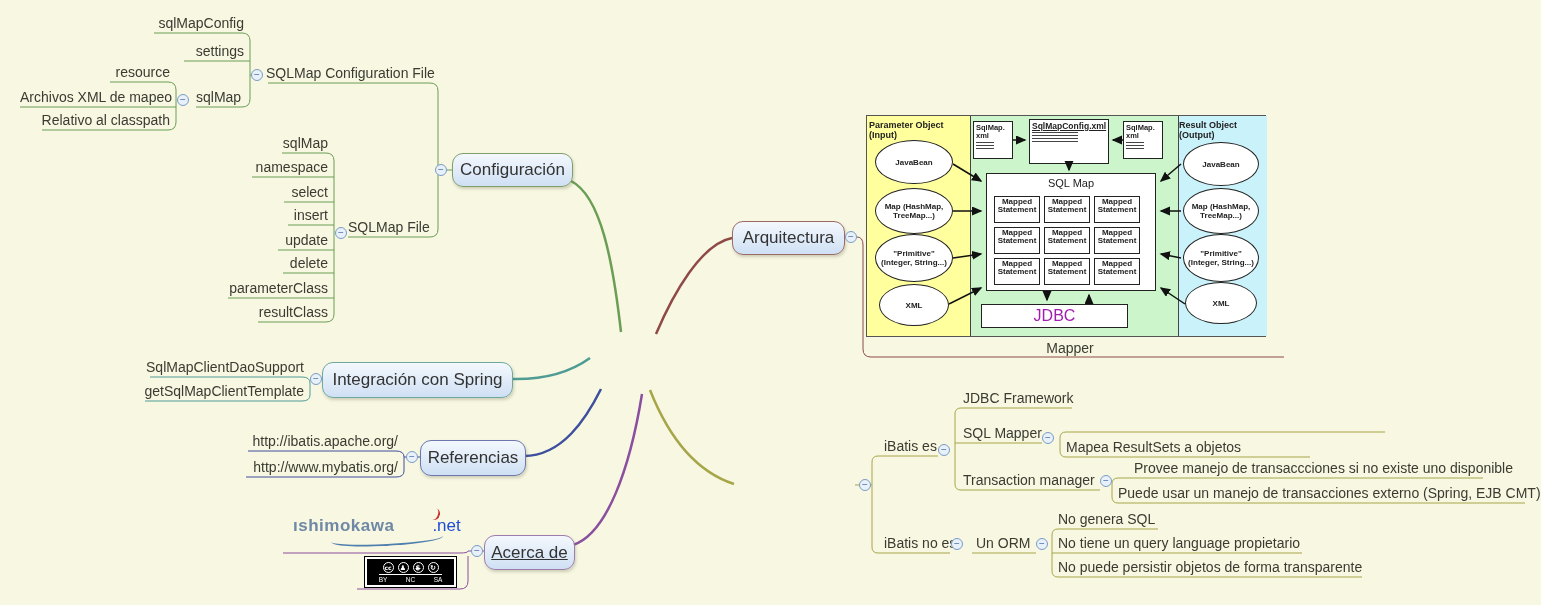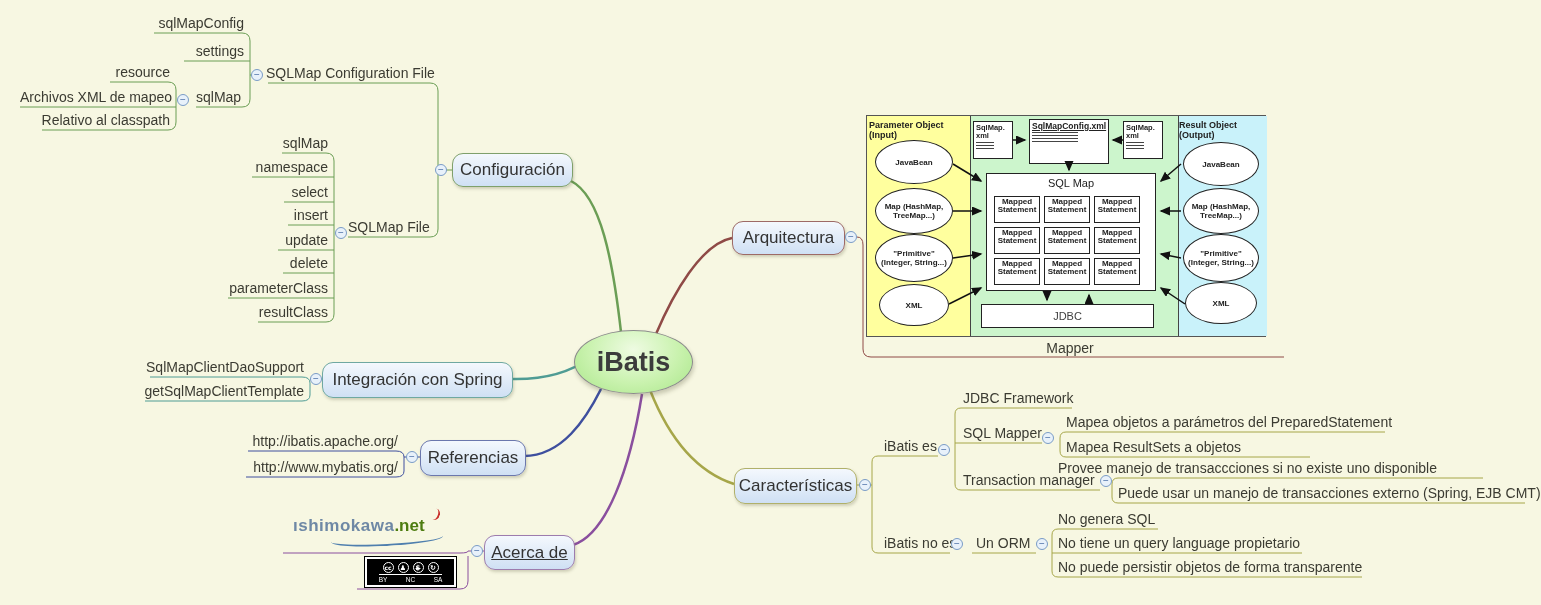--- a/index.html
+++ b/index.html
@@ -31,29 +31,29 @@
   .filebox{position:absolute;background:#fff;border:1px solid #222;box-sizing:border-box;
            font-size:7.5px;font-weight:bold;color:#222;line-height:8px;padding:2px;}
   .doclines{margin-top:2px;height:8px;background:repeating-linear-gradient(#444 0 1px,transparent 1px 3px);}
   .sqlmapbox{position:absolute;left:119px;top:57px;width:170px;height:118px;background:#fff;
              border:1px solid #222;box-sizing:border-box;}
   .sqlmaptitle{font-size:11px;color:#222;text-align:center;margin-top:3px;}
   .stgrid{position:absolute;left:5px;top:20px;width:160px;display:flex;flex-wrap:wrap;}
   .stbox{width:46px;height:27px;border:1px solid #222;margin:2px;box-sizing:border-box;
          font-size:8px;font-weight:bold;color:#222;line-height:8px;text-align:center;
          overflow-wrap:break-word;overflow:hidden;padding-top:1px;}
-  .jdbcbox{position:absolute;left:114px;top:188px;width:173px;height:24px;background:#fff;
-           border:1px solid #222;box-sizing:border-box;font-size:11px;color:#404040;
+  .jdbcbox{position:absolute;left:114px;top:188px;width:147px;height:24px;background:#fff;
+           border:1px solid #222;box-sizing:border-box;font-size:16px;color:#a21caf;
            display:flex;align-items:center;justify-content:center;}
   .flujo{position:absolute;z-index:2;left:1035px;top:340px;width:70px;text-align:center;
          font-size:14px;color:#3b3b32;}
   
   .logo{position:absolute;z-index:2;left:293px;top:516px;width:175px;height:36px;}
   .logo-name{font-size:17px;font-weight:bold;color:#6e88a5;letter-spacing:.5px;}
-  .logo-tld{font-size:17px;font-weight:bold;color:#4d7c0f;}
+  .logo-tld{font-size:17px;font-weight:normal;color:#1d4ed8;margin-left:38px;}
   .logo-swoosh{position:absolute;left:38px;top:16px;width:112px;height:12px;
                border-bottom:2px solid #4f7fae;border-radius:50%;transform:rotate(-3deg);}
   .logo-steam{position:absolute;left:136px;top:-8px;width:9px;height:12px;
               border-right:2px solid #c9302c;border-radius:60%;transform:rotate(18deg);}
   .ccbadge{position:absolute;z-index:2;left:364px;top:556px;width:93px;height:32px;background:#000;
            border:1px solid #000;box-shadow:inset 0 0 0 2px #fff;box-sizing:border-box;
            display:flex;flex-direction:column;align-items:center;justify-content:center;}
   .cc-row{display:flex;gap:4px;margin-top:1px;}
   .cc-circ{width:11px;height:11px;border:1px solid #fff;border-radius:50%;color:#fff;
            font-family:"DejaVu Sans",sans-serif;font-size:7px;line-height:10px;text-align:center;
@@ -118,28 +118,26 @@
       <path d="M 1072,408 H 961 Q 955,408 955,414 V 484 Q 955,490 961,490 H 1100"></path>
       <path d="M 955,443 H 1042"></path>
       <path d="M 1385,432 H 1066 Q 1060,432 1060,438 V 451 Q 1060,457 1066,457 H 1310"></path>
       <path d="M 1483,478 H 1118 Q 1112,478 1112,484 V 497 Q 1112,503 1118,503 H 1525"></path>
       <path d="M 972,553 H 1036"></path>
       <path d="M 1158,529 H 1058 Q 1052,529 1052,535 V 571 Q 1052,577 1058,577 H 1362"></path>
       <path d="M 1052,553 H 1302"></path>
     </g>
   </svg>
 
-  <div class="central" style="left:574px;top:330px;width:117px;height:62px;">iBatis</div>
 
   <div class="topic" style="left:452px;top:153px;width:119px;height:32px;border:1px solid #7fa06b;">Configuración</div>
   <div class="topic" style="left:420px;top:440px;width:104px;height:34px;border:1px solid #6b77ad;">Referencias</div>
   <div class="topic" style="left:322px;top:362px;width:189px;height:34px;border:1px solid #6fa8a1;">Integración con Spring</div>
   <div class="topic" style="left:484px;top:535px;width:89px;height:33px;border:1px solid #9d7cae;text-decoration:underline;">Acerca de</div>
   <div class="topic" style="left:732px;top:221px;width:111px;height:32px;border:1px solid #9d6a66;">Arquitectura</div>
-  <div class="topic" style="left:734px;top:468px;width:121px;height:34px;border:1px solid #b0b06a;">Características</div>
 
   <div class="leaf ra" style="left:144px;top:14px;width:100px;">sqlMapConfig</div>
   <div class="leaf ra" style="left:164px;top:42px;width:80px;">settings</div>
   <div class="leaf la" style="left:196px;top:88px;width:50px;">sqlMap</div>
   <div class="leaf ra" style="left:90px;top:63px;width:80px;">resource</div>
   <div class="leaf ra" style="left:20px;top:88px;width:150px;">Archivos XML de mapeo</div>
   <div class="leaf ra" style="left:35px;top:111px;width:135px;">Relativo al classpath</div>
   <div class="leaf la" style="left:266px;top:64px;width:175px;">SQLMap Configuration File</div>
   <div class="leaf ra" style="left:224px;top:134px;width:104px;">sqlMap</div>
   <div class="leaf ra" style="left:224px;top:158px;width:104px;">namespace</div>
@@ -172,24 +170,23 @@
     <div class="cc-labels">
       <span>BY</span>
       <span>NC</span>
       <span>SA</span>
     </div>
   </div>
 
   <div class="leaf la" style="left:884px;top:437px;width:60px;">iBatis es</div>
   <div class="leaf la" style="left:963px;top:389px;width:110px;">JDBC Framework</div>
   <div class="leaf la" style="left:963px;top:424px;width:80px;">SQL Mapper</div>
-  <div class="leaf la" style="left:1066px;top:413px;width:322px;">Mapea objetos a parámetros del PreparedStatement</div>
   <div class="leaf la" style="left:1066px;top:438px;width:200px;">Mapea ResultSets a objetos</div>
   <div class="leaf la" style="left:963px;top:471px;width:135px;">Transaction manager</div>
-  <div class="leaf la" style="left:1058px;top:459px;width:370px;text-align:center;">Provee manejo de transaccciones si no existe uno disponible</div>
+  <div class="leaf la" style="left:1134px;top:459px;width:370px;text-align:center;">Provee manejo de transaccciones si no existe uno disponible</div>
   <div class="leaf la" style="left:1118px;top:484px;width:410px;">Puede usar un manejo de transacciones externo (Spring, EJB CMT)</div>
   <div class="leaf la" style="left:884px;top:534px;width:70px;">iBatis no es</div>
   <div class="leaf la" style="left:976px;top:534px;width:55px;">Un ORM</div>
   <div class="leaf la" style="left:1058px;top:510px;width:110px;">No genera SQL</div>
   <div class="leaf la" style="left:1058px;top:534px;width:250px;">No tiene un query language propietario</div>
   <div class="leaf la" style="left:1058px;top:558px;width:310px;">No puede persistir objetos de forma transparente</div>
 
   <div class="flujo">Mapper</div>
 
   <div class="diagram">

